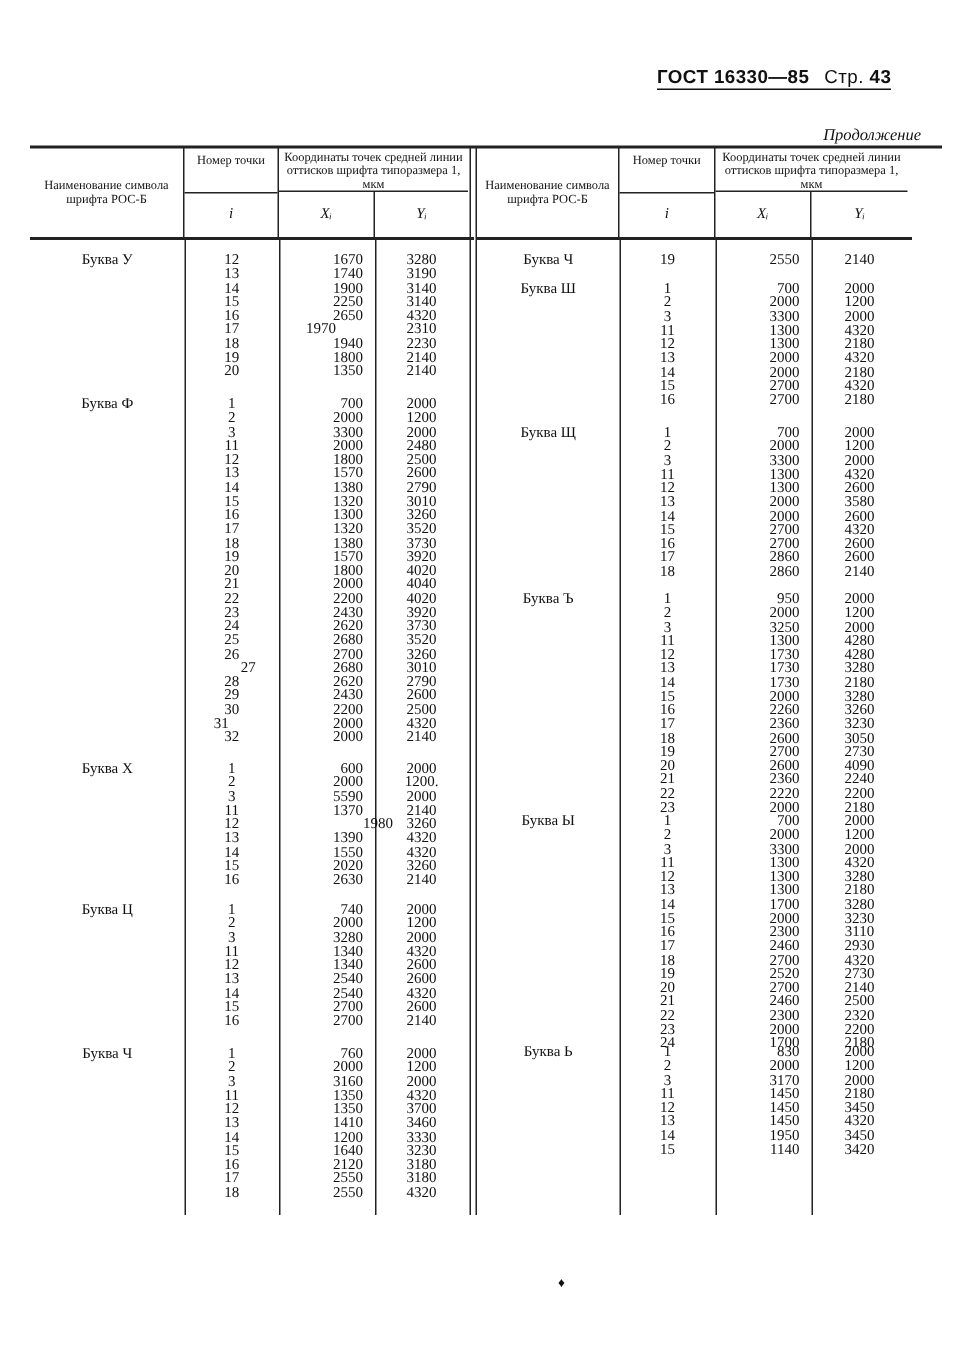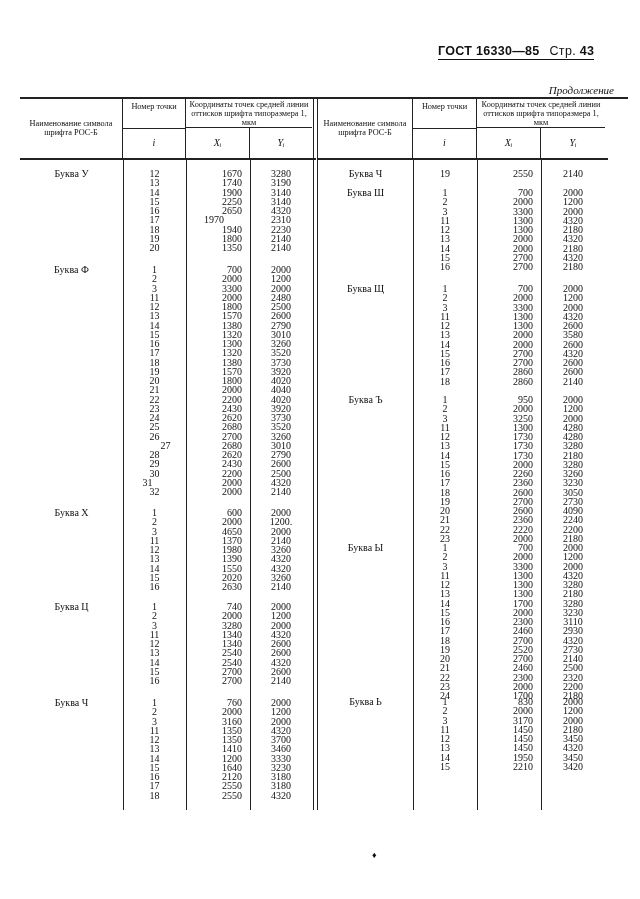--- a/index.html
+++ b/index.html
@@ -239,31 +239,31 @@
         <span style="left:166px;width:56px;text-align:right;padding-right:0">600</span>
         <span style="left:230px;width:62px">2000</span>
       </div>
       <div class="row" style="top:9.25px;left:0;width:292px">
         <span style="left:103px;width:63px">2</span>
         <span style="left:166px;width:56px;text-align:right;padding-right:0">2000</span>
         <span style="left:230px;width:62px">1200.</span>
       </div>
       <div class="row" style="top:18.5px;left:0;width:292px">
         <span style="left:103px;width:63px">3</span>
-        <span style="left:166px;width:56px;text-align:right;padding-right:0">4650</span>
+        <span style="left:166px;width:56px;text-align:right;padding-right:0">5590</span>
         <span style="left:230px;width:62px">2000</span>
       </div>
       <div class="row" style="top:27.75px;left:0;width:292px">
         <span style="left:103px;width:63px">11</span>
         <span style="left:166px;width:56px;text-align:right;padding-right:0">1370</span>
         <span style="left:230px;width:62px">2140</span>
       </div>
       <div class="row" style="top:37px;left:0;width:292px">
         <span style="left:103px;width:63px">12</span>
-        <span style="left:166px;width:56px;text-align:right;padding-right:0">1980</span>
+        <span style="left:166px;width:76px;text-align:right;padding-right:0">1980</span>
         <span style="left:230px;width:62px">3260</span>
       </div>
       <div class="row" style="top:46.25px;left:0;width:292px">
         <span style="left:103px;width:63px">13</span>
         <span style="left:166px;width:56px;text-align:right;padding-right:0">1390</span>
         <span style="left:230px;width:62px">4320</span>
       </div>
       <div class="row" style="top:55.5px;left:0;width:292px">
         <span style="left:103px;width:63px">14</span>
         <span style="left:166px;width:56px;text-align:right;padding-right:0">1550</span>
@@ -725,19 +725,19 @@
         <span style="left:159px;width:56px;text-align:right;padding-right:0">1450</span>
         <span style="left:223px;width:64px">4320</span>
       </div>
       <div class="row" style="top:55.5px;left:0;width:287px">
         <span style="left:95px;width:64px">14</span>
         <span style="left:159px;width:56px;text-align:right;padding-right:0">1950</span>
         <span style="left:223px;width:64px">3450</span>
       </div>
       <div class="row" style="top:64.75px;left:0;width:287px">
         <span style="left:95px;width:64px">15</span>
-        <span style="left:159px;width:56px;text-align:right;padding-right:0">2210</span>
+        <span style="left:159px;width:56px;text-align:right;padding-right:0">1140</span>
         <span style="left:223px;width:64px">3420</span>
       </div>
     </div>
   </div>
 
 <div class="mark" style="left:372px;top:850px;">♦</div>
 
 </body></html>

